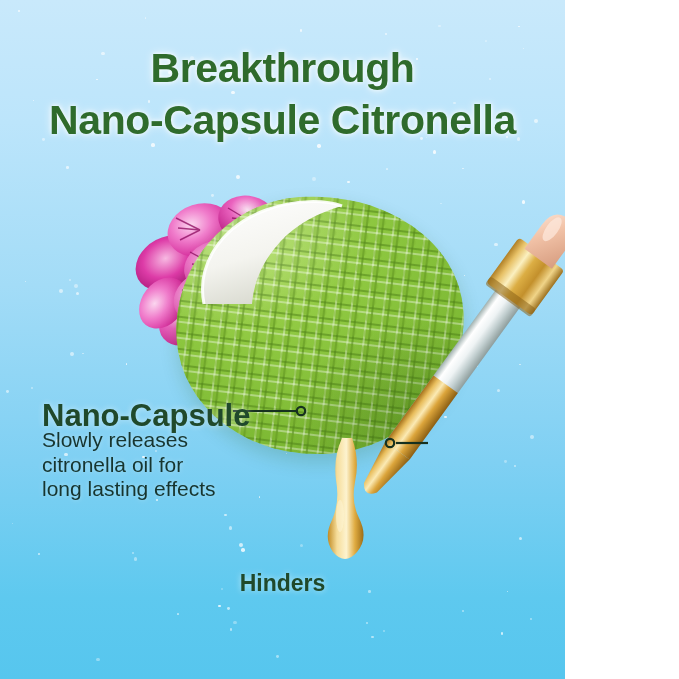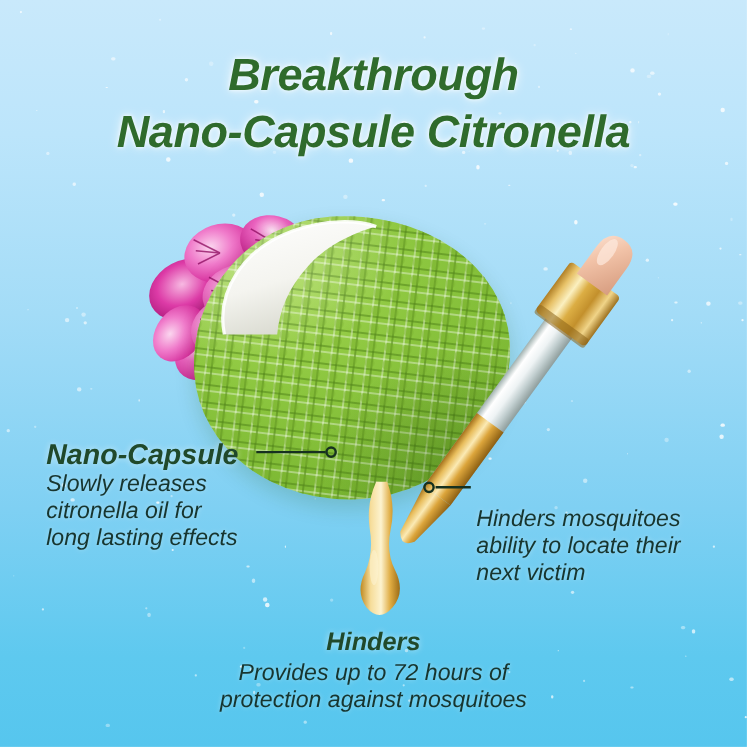--- a/index.html
+++ b/index.html
@@ -4,24 +4,23 @@
 <title>Breakthrough Nano-Capsule Technology</title>
 <style>
   html,body{margin:0;padding:0;}
   body{
     width:679px;height:679px;
     font-family:"Liberation Sans","DejaVu Sans",sans-serif;
     overflow:hidden;
   }
   #stage{
     position:relative;
-    width:679px;height:679px;
+    width:565px;height:679px;
     overflow:hidden;
     background:linear-gradient(180deg,#c9e9fb 0%,#bce5fb 18%,#a3dcf7 42%,#7fd0f3 68%,#5ec9ef 88%,#56c6ee 100%);
-    font-style:italic;
   }
 
   
   .sparkles{position:absolute;inset:0;pointer-events:none;}
   .sp{position:absolute;border-radius:50%;background:#ffffff;filter:blur(0.6px);}
 
   
   .title{
     position:absolute;left:0;right:0;top:42px;
     text-align:center;
@@ -82,21 +81,21 @@
   .flowers{position:absolute;left:128px;top:168px;width:210px;height:210px;}
 
   
   .dropper{position:absolute;left:300px;top:180px;width:300px;height:400px;}
 
   
   .callout-h{
     position:absolute;
     color:#20492b;
     font-weight:bold;
-    font-size:26px;
+    font-size:31px;
     white-space:nowrap;
     text-shadow:0 0 6px rgba(255,255,255,.55);
   }
   .callout-b{
     position:absolute;
     color:#17352f;
     font-size:21px;
     line-height:24.5px;
     white-space:pre-line;
     text-shadow:0 0 5px rgba(255,255,255,.35);
@@ -434,21 +433,16 @@
     </g>
     <circle cx="301" cy="411" r="4.2" fill="none" stroke="#16311f" stroke-width="2.2"></circle>
     <circle cx="390" cy="443" r="4.2" fill="none" stroke="#16311f" stroke-width="2.2"></circle>
   </svg>
 
   <div class="callout-h" id="nano-h">Nano-Capsule</div>
   <div class="callout-b" id="nano-b">Slowly releases
 citronella oil for
 long lasting effects</div>
 
-  <div class="callout-b" id="cit-b">Hinders mosquitoes
-ability to locate their
-next victim</div>
 
   <div class="comb-h">Hinders</div>
-  <div class="comb-b">Provides up to 72 hours of
-protection against mosquitoes</div>
 
 </div>
 
 </body></html>

